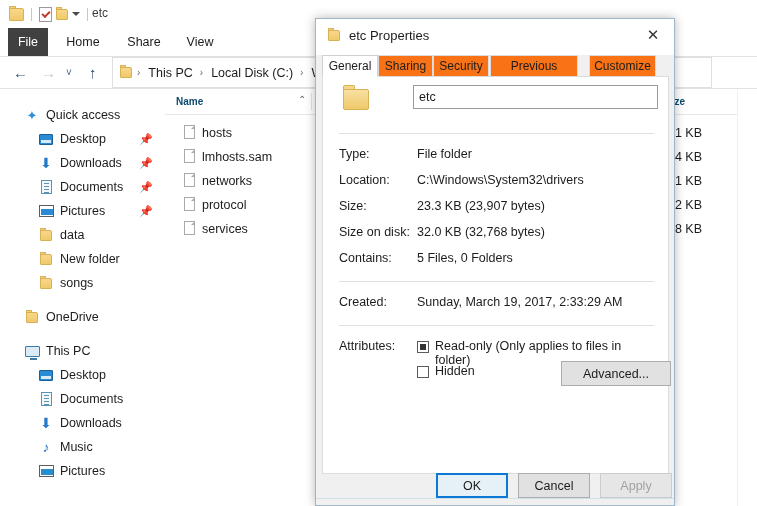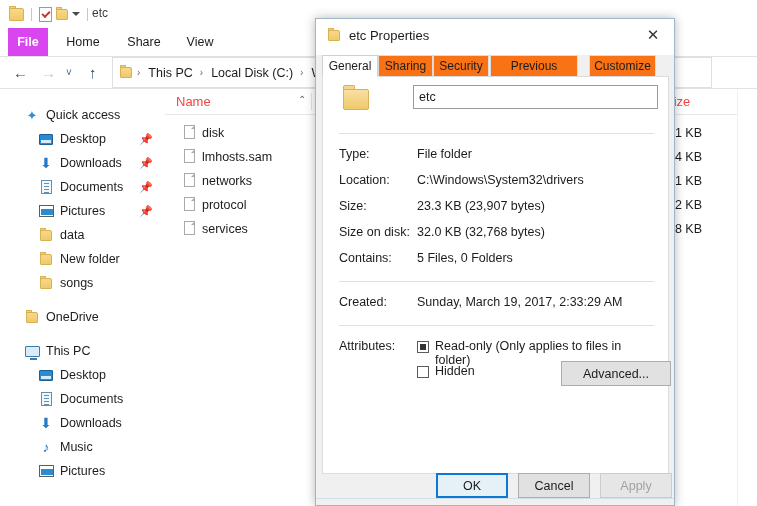--- a/index.html
+++ b/index.html
@@ -26,21 +26,21 @@
   .folder-ico.sm .back{width:12px;height:11px;}
   .folder-ico.sm .tab{width:6px;}
 
   .prop-ico{width:13px;height:15px;border:1px solid #9a9a9a;background:#fff;position:relative;box-sizing:border-box;}
   .prop-ico::after{content:"";position:absolute;left:2px;top:3px;width:6px;height:3px;border-left:2px solid #c0392b;border-bottom:2px solid #c0392b;transform:rotate(-45deg);}
   .caret-dn{width:0;height:0;border-left:4px solid transparent;border-right:4px solid transparent;border-top:4px solid #4a4a4a;}
 
   
   .ribbon{position:absolute;left:0;top:28px;width:757px;height:28px;background:#fff;}
   .ribbon .tab{position:absolute;top:0;height:28px;line-height:28px;font-size:12.5px;color:#1c1c1c;text-align:center;}
-  .ribbon .tab.file{left:8px;width:40px;background:#d946ef;color:#fff;font-weight:bold;}
+  .ribbon .tab.file{left:8px;width:40px;background:#404040;color:#fff;}
   .ribbon .tab.home{left:60px;width:46px;}
   .ribbon .tab.share{left:122px;width:44px;}
   .ribbon .tab.view{left:180px;width:40px;}
   .ribbon-rule{position:absolute;left:0;top:56px;width:757px;height:1px;background:#e2e2e2;}
 
   
   .addrbar{position:absolute;left:0;top:57px;width:757px;height:31px;background:#fff;}
   .nav-btn{position:absolute;top:8px;width:16px;height:16px;}
   .arr-back{left:13px;}
   .arr-fwd{left:41px;}
@@ -73,21 +73,21 @@
   .ico-doc::after{content:"";position:absolute;left:2px;top:2px;right:2px;height:1px;background:#5a91b5;box-shadow:0 3px 0 #5a91b5,0 6px 0 #5a91b5,0 9px 0 #5a91b5;}
   .ico-pic{width:15px;height:12px;background:#fff;border:1px solid #5d5d5d;box-sizing:border-box;position:relative;}
   .ico-pic::after{content:"";position:absolute;left:1px;bottom:1px;width:12px;height:6px;background:#2a8bd5;}
   .ico-pc{width:15px;height:11px;background:#d9ecf8;border:1px solid #3d7ba8;box-sizing:border-box;position:relative;border-radius:1px;}
   .ico-pc::after{content:"";position:absolute;left:4px;top:11px;width:7px;height:2px;background:#3d7ba8;}
   .ico-music{color:#2478c8;font-size:14px;line-height:14px;}
 
   
   .listpane{position:absolute;left:165px;top:89px;width:592px;height:417px;background:#fff;}
   .colhdr{position:absolute;left:0;top:0;width:592px;height:25px;background:#fff;}
-  .colhdr .ch{position:absolute;top:0;height:25px;line-height:25px;font-size:13px;color:#ef4444;}
+  .colhdr .ch{position:absolute;top:0;height:25px;line-height:25px;font-size:10px;color:#0c4a6e;font-weight:bold;}
   .ch-name{left:11px;}
   .ch-size{left:500px;}
   .sort-caret{position:absolute;left:133px;top:5px;font-size:10px;color:#5a6a78;}
   .hdr-div{position:absolute;top:4px;width:1px;height:17px;background:#e4e4e4;}
   .hdr-rule{position:absolute;left:0;top:25px;width:592px;height:1px;background:#e8e8e8;}
 
   .filerow{position:absolute;left:0;height:24px;width:592px;}
   .filerow .fico{position:absolute;left:19px;top:4px;width:11px;height:14px;border:1px solid #a9a9a9;background:#fff;box-sizing:border-box;}
   .filerow .fico::after{content:"";position:absolute;right:-1px;top:-1px;border-left:4px solid transparent;border-bottom:4px solid #a9a9a9;}
   .filerow .fname{position:absolute;left:37px;top:0;height:24px;line-height:24px;font-size:12.5px;color:#1c1c1c;}
@@ -326,21 +326,21 @@
       <div class="hdr-div" style="left:146px"></div>
       <div class="hdr-div" style="left:500px"></div>
       <div class="ch ch-size">Size</div>
       <div class="hdr-div" style="left:572px"></div>
     </div>
     <div class="hdr-rule"></div>
     <div class="listdiv"></div>
 
     <div class="filerow" style="top:32px">
       <span class="fico"></span>
-      <span class="fname">disk</span>
+      <span class="fname">hosts</span>
       <span class="fsize">1 KB</span>
     </div>
     <div class="filerow" style="top:56px">
       <span class="fico"></span>
       <span class="fname">lmhosts.sam</span>
       <span class="fsize">4 KB</span>
     </div>
     <div class="filerow" style="top:80px">
       <span class="fico"></span>
       <span class="fname">networks</span>

